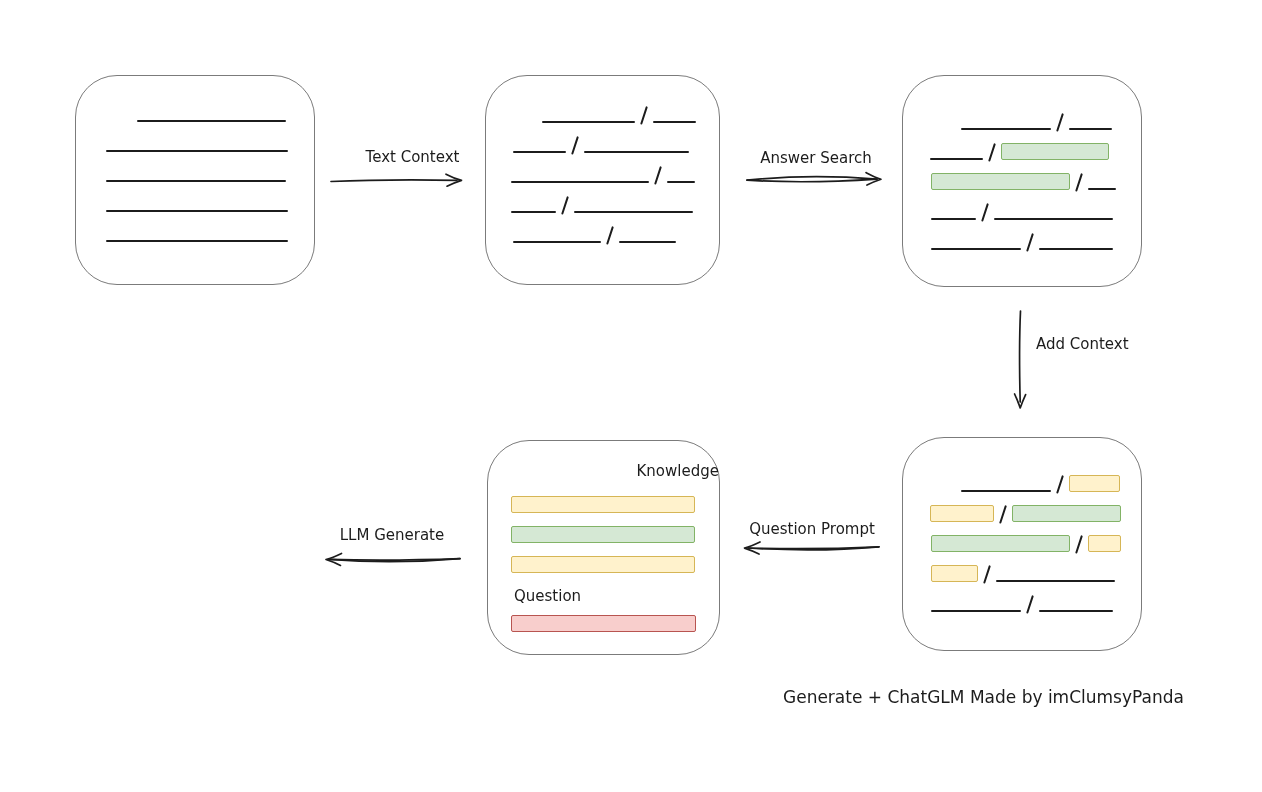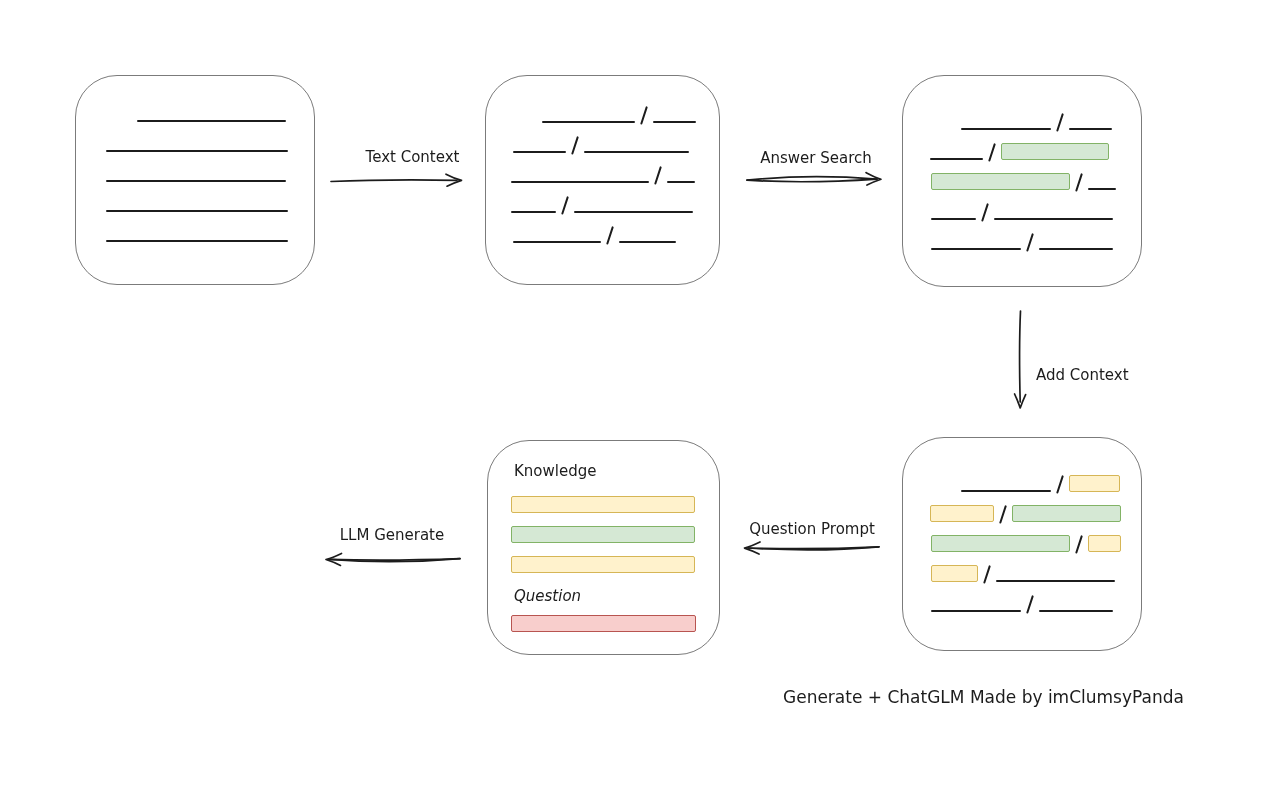--- a/index.html
+++ b/index.html
@@ -176,48 +176,48 @@
         <div class="seg-row" style="margin-left: 28px;">
           <span class="seg-line" style="width: 90px; background: rgb(28, 28, 28);"></span>
           <span class="slash" style="background: rgb(28, 28, 28);"></span>
           <span class="seg-line" style="width: 74px; background: rgb(28, 28, 28);"></span>
         </div>
       </div>
   </div>
 
   <div class="box" style="left:487px; top:440px; width:233px; height:215px;">
     <div class="box-content" style="padding:20px 0 0 23px;">
-      <div class="box-title" style="margin:0 0 15px 3px;">Knowledge</div>
+      <div class="box-title" style="margin:0 0 15px 3px;text-align:right;">Knowledge</div>
       <div>
           <div class="bar" style="width: 182px; background: rgb(255, 242, 204); border-color: rgb(214, 182, 86);"></div>
           <div class="bar" style="width: 182px; background: rgb(213, 232, 212); border-color: rgb(130, 179, 102);"></div>
           <div class="bar" style="width: 182px; background: rgb(255, 242, 204); border-color: rgb(214, 182, 86);"></div>
         </div>
-      <div class="box-title" style="margin:13px 0 9px 3px;font-style:italic;">Question</div>
+      <div class="box-title" style="margin:13px 0 9px 3px;">Question</div>
       <div>
           <div class="bar" style="width: 183px; background: rgb(248, 206, 204); border-color: rgb(184, 84, 80);"></div>
         </div>
     </div>
   </div>
 
 
   <div class="label label-center" style="left:345px; top:147px; width:135px;">Text Context</div>
   <svg class="arrow-svg" style="left:330px; top:172px;" width="136" height="16" viewBox="0 0 136 16">
     <path d="M1 9.5 C 35 8, 80 7.5, 127 8.3"></path>
     <path d="M116 2.2 C 121 4.8, 126 7, 131.5 8.4 C 126 10.2, 121 12.2, 117 14.2"></path>
   </svg>
 
   <div class="label label-center" style="left:748px; top:148px; width:136px;">Answer Search</div>
   <svg class="arrow-svg" style="left:745px; top:170px;" width="142" height="18" viewBox="0 0 142 18">
     <path d="M2 10.2 C 45 5.8, 95 6.2, 132 9.2"></path>
     <path d="M2 10.2 C 45 12.8, 95 11.6, 132 9.2"></path>
     <path d="M121 2.6 C 126 5.2, 130.5 7.6, 136 9.2 C 130.5 11, 126 13, 122 15"></path>
   </svg>
 
-  <div class="label" style="left:1036px; top:365px;text-align:right;">Add Context</div>
+  <div class="label" style="left:1036px; top:334px;text-align:right;">Add Context</div>
   <svg class="arrow-svg" style="left:1012px; top:310px;" width="16" height="104" viewBox="0 0 16 104">
     <path d="M8.5 1 C 7.2 30, 7.4 62, 8.2 92"></path>
     <path d="M2.6 84 C 4.8 89, 6.8 93.5, 8.2 98 C 9.8 93.5, 11.6 89, 13.6 84.6"></path>
   </svg>
 
   <div class="label label-center" style="left:740px; top:519px; width:144px;">Question Prompt</div>
   <svg class="arrow-svg" style="left:739px; top:540px;" width="142" height="16" viewBox="0 0 142 16">
     <path d="M140 6.8 C 100 10.4, 55 10.8, 9 8"></path>
     <path d="M140 6.8 C 100 8.6, 55 9.2, 9 8"></path>
     <path d="M21 2 C 16 4.4, 11 6.6, 5.5 8.1 C 11 9.9, 15.8 11.9, 20 14"></path>

